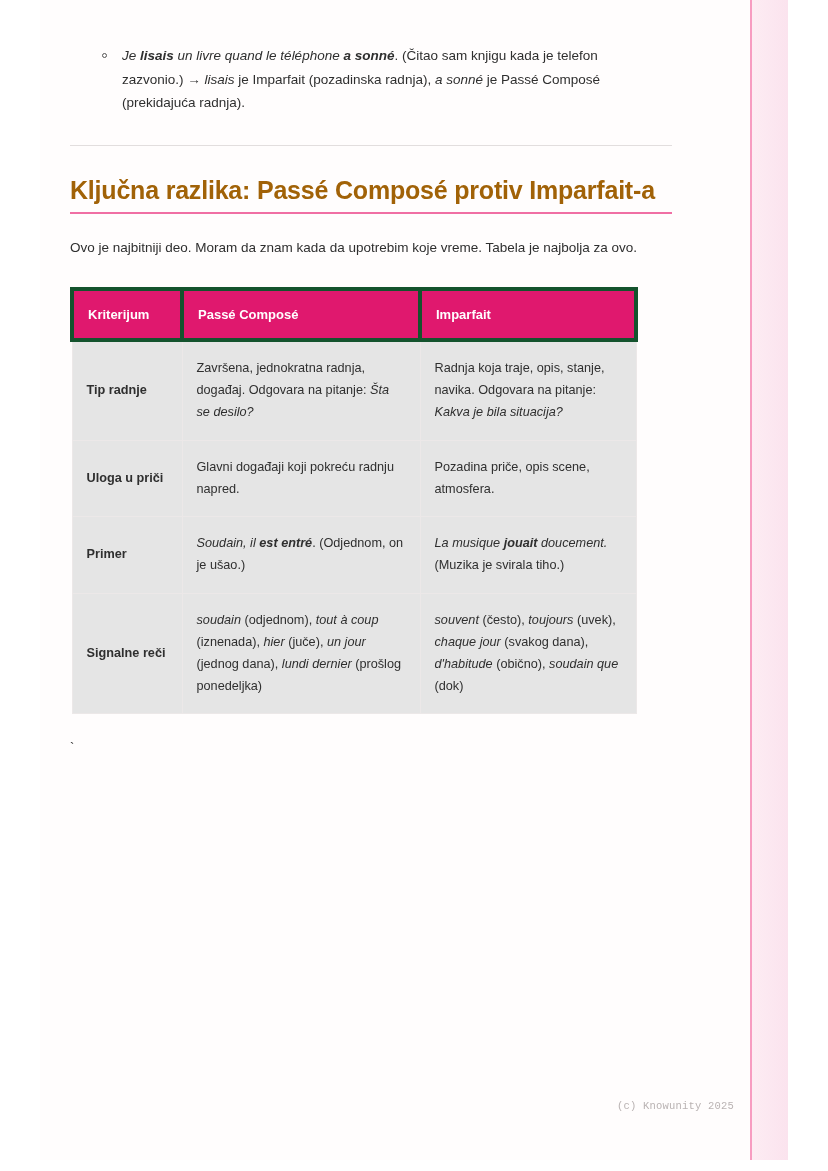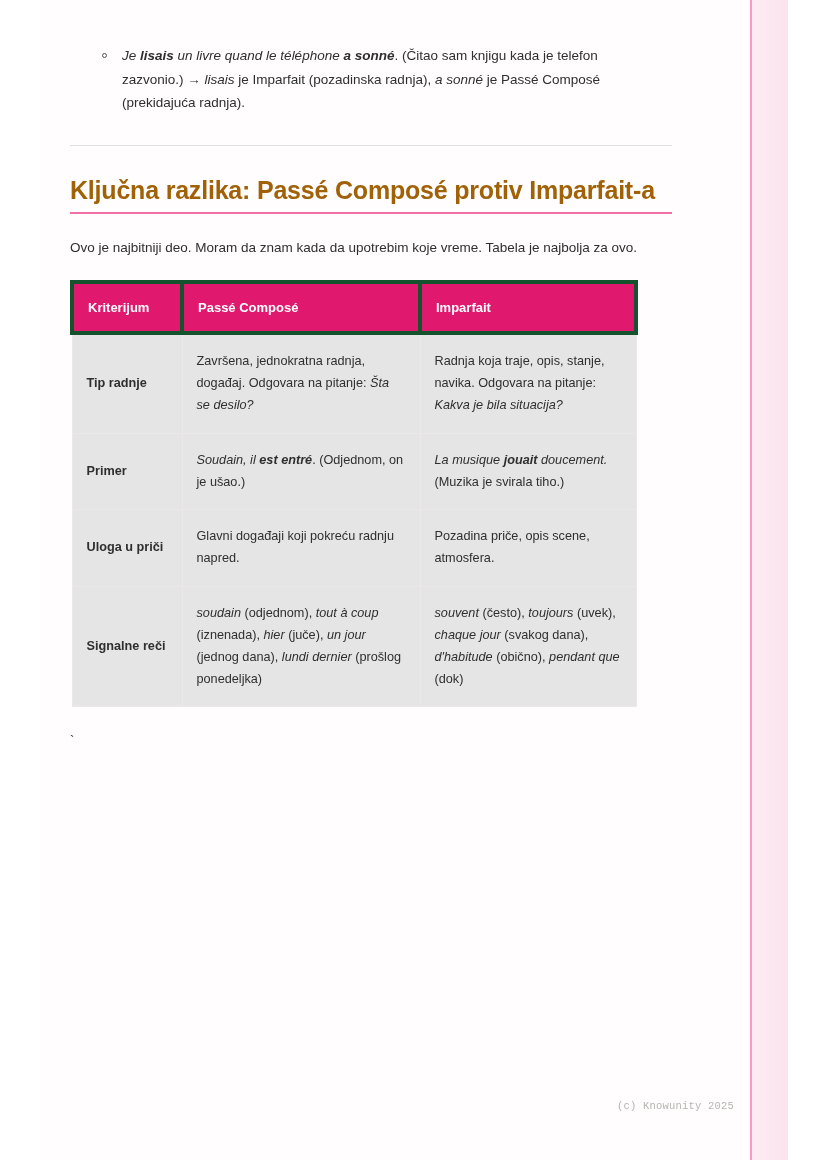--- a/index.html
+++ b/index.html
@@ -91,21 +91,21 @@
   }
   .title-rule {
     border: 0;
     border-top: 2px solid #f06fa4;
     margin: 0 0 22px 0;
   }
 
   p.para {
     font-size: 13.5px;
     line-height: 1.8;
-    margin: 0 0 20px 0;
+    margin: 0 0 27px 0;
     color: #2f2f2f;
   }
 
   table.compare {
     border-collapse: collapse;
     width: 564px;
     table-layout: fixed;
     font-size: 12.7px;
   }
   table.compare th {
@@ -187,33 +187,33 @@
           <th>Imparfait</th>
         </tr>
       </thead>
       <tbody>
         <tr>
           <td class="crit">Tip radnje</td>
           <td><span>Završena, jednokratna radnja, događaj. Odgovara na pitanje: </span><span class="it">Šta se desilo?</span></td>
           <td><span>Radnja koja traje, opis, stanje, navika. Odgovara na pitanje: </span><span class="it">Kakva je bila situacija?</span></td>
         </tr>
         <tr>
+          <td class="crit">Uloga u priči</td>
+          <td>Glavni događaji koji pokreću radnju napred.</td>
+          <td>Pozadina priče, opis scene, atmosfera.</td>
+        </tr>
+        <tr>
           <td class="crit">Primer</td>
           <td><span class="it">Soudain, il </span><span class="bi">est entré</span><span>. (Odjednom, on je ušao.)</span></td>
           <td><span class="it">La musique </span><span class="bi">jouait</span><span class="it"> doucement.</span><span> (Muzika je svirala tiho.)</span></td>
         </tr>
         <tr>
-          <td class="crit">Uloga u priči</td>
-          <td>Glavni događaji koji pokreću radnju napred.</td>
-          <td>Pozadina priče, opis scene, atmosfera.</td>
-        </tr>
-        <tr>
           <td class="crit">Signalne reči</td>
           <td id="pc-signal"><span class="it">soudain</span><span> (odjednom), </span><span class="it">tout à coup</span><span> (iznenada), </span><span class="it">hier</span><span> (juče), </span><span class="it">un jour</span><span> (jednog dana), </span><span class="it">lundi dernier</span><span> (prošlog ponedeljka)</span></td>
-          <td id="imp-signal"><span class="it">souvent</span><span> (često), </span><span class="it">toujours</span><span> (uvek), </span><span class="it">chaque jour</span><span> (svakog dana), </span><span class="it">d'habitude</span><span> (obično), </span><span class="it">pendant que</span><span> (dok)</span></td>
+          <td id="imp-signal"><span class="it">souvent</span><span> (često), </span><span class="it">toujours</span><span> (uvek), </span><span class="it">chaque jour</span><span> (svakog dana), </span><span class="it">d'habitude</span><span> (obično), </span><span class="it">soudain que</span><span> (dok)</span></td>
         </tr>
       </tbody>
     </table>
 
     <p class="backtick">`</p>
 
   </div>
 
   <div class="footer-note">(c) Knowunity 2025</div>
 </div>

